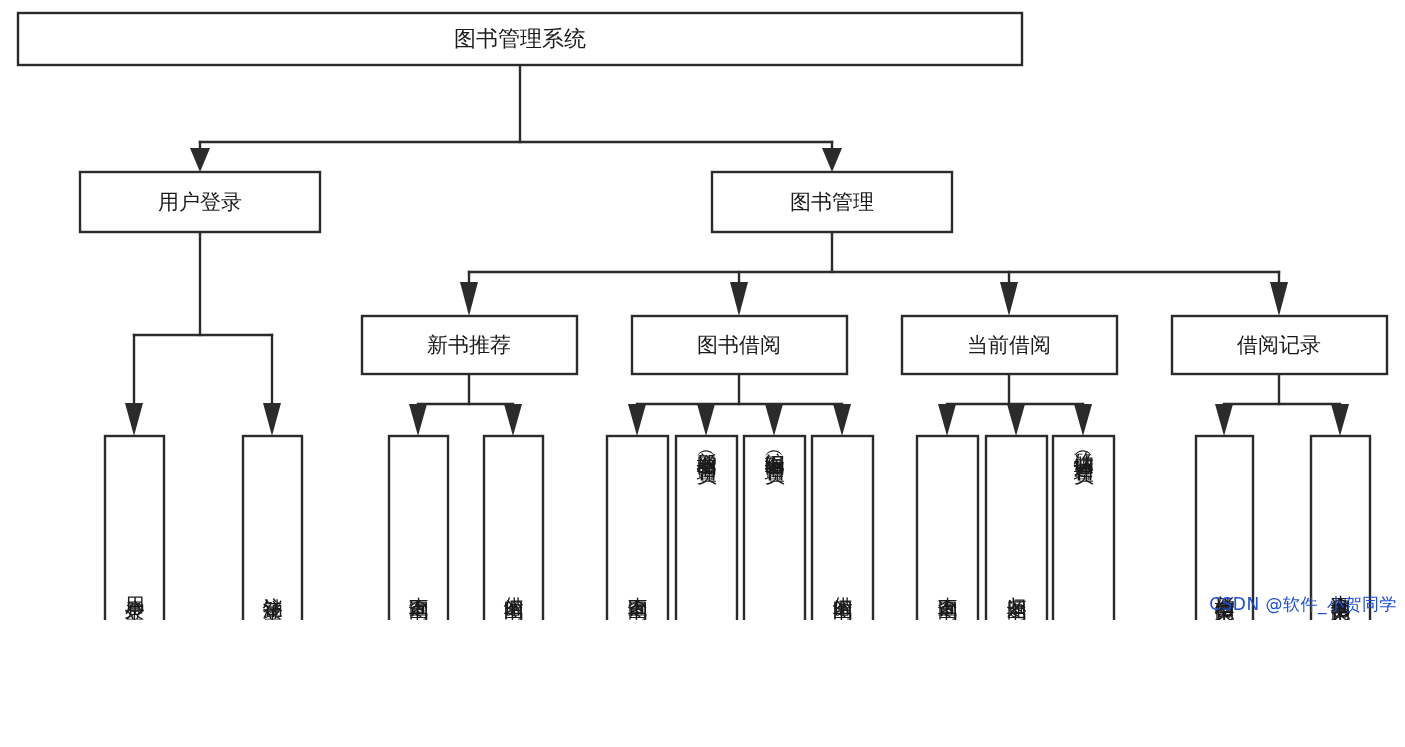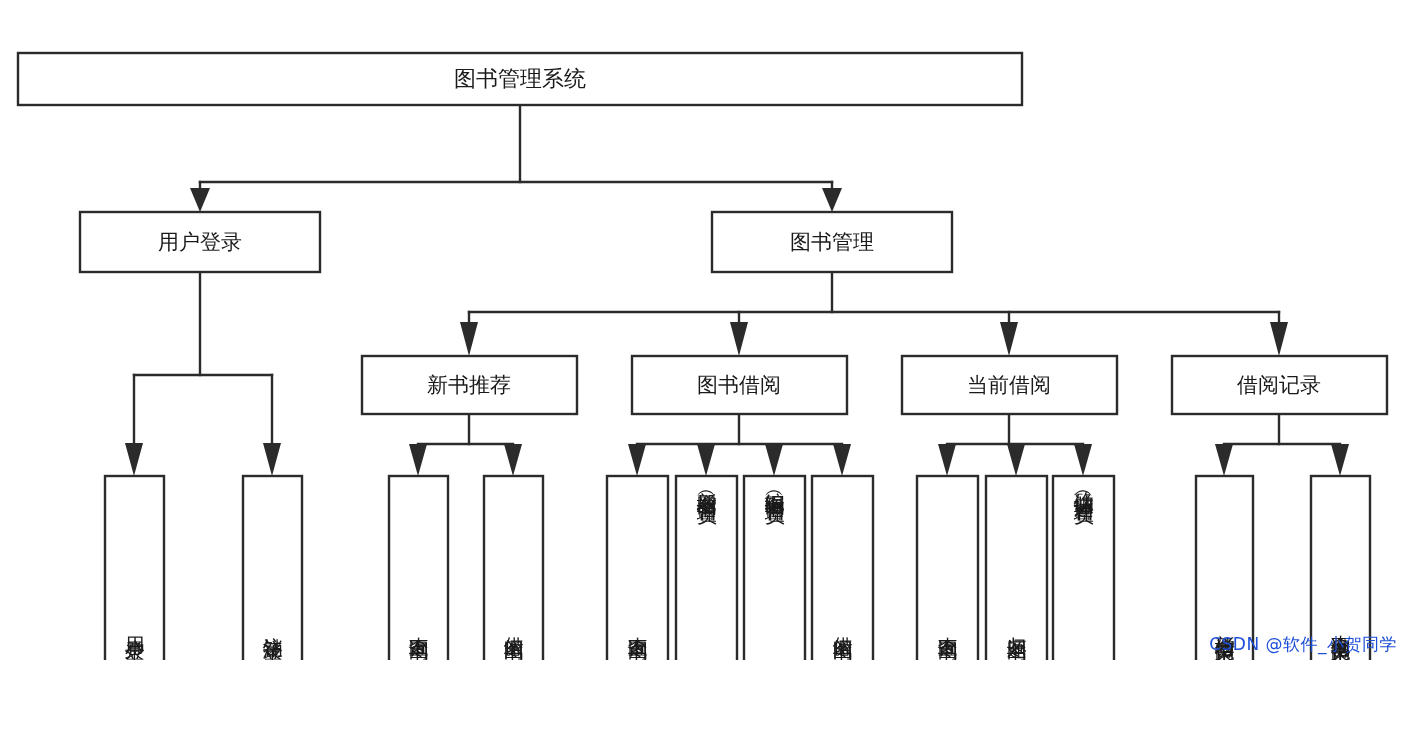--- a/index.html
+++ b/index.html
@@ -9,21 +9,20 @@
   }
   body {
     font-family: "DejaVu Sans", "Liberation Sans", sans-serif;
   }
   #diagram-root {
     position: relative;
     width: 1405px;
     height: 620px;
     background: #ffffff;
     overflow: hidden;
-    margin-top: 40px;
   }
   svg#tree-svg {
     position: absolute;
     left: 0;
     top: 0;
     width: 1405px;
     height: 747px;
     display: block;
   }
   .node-box {

